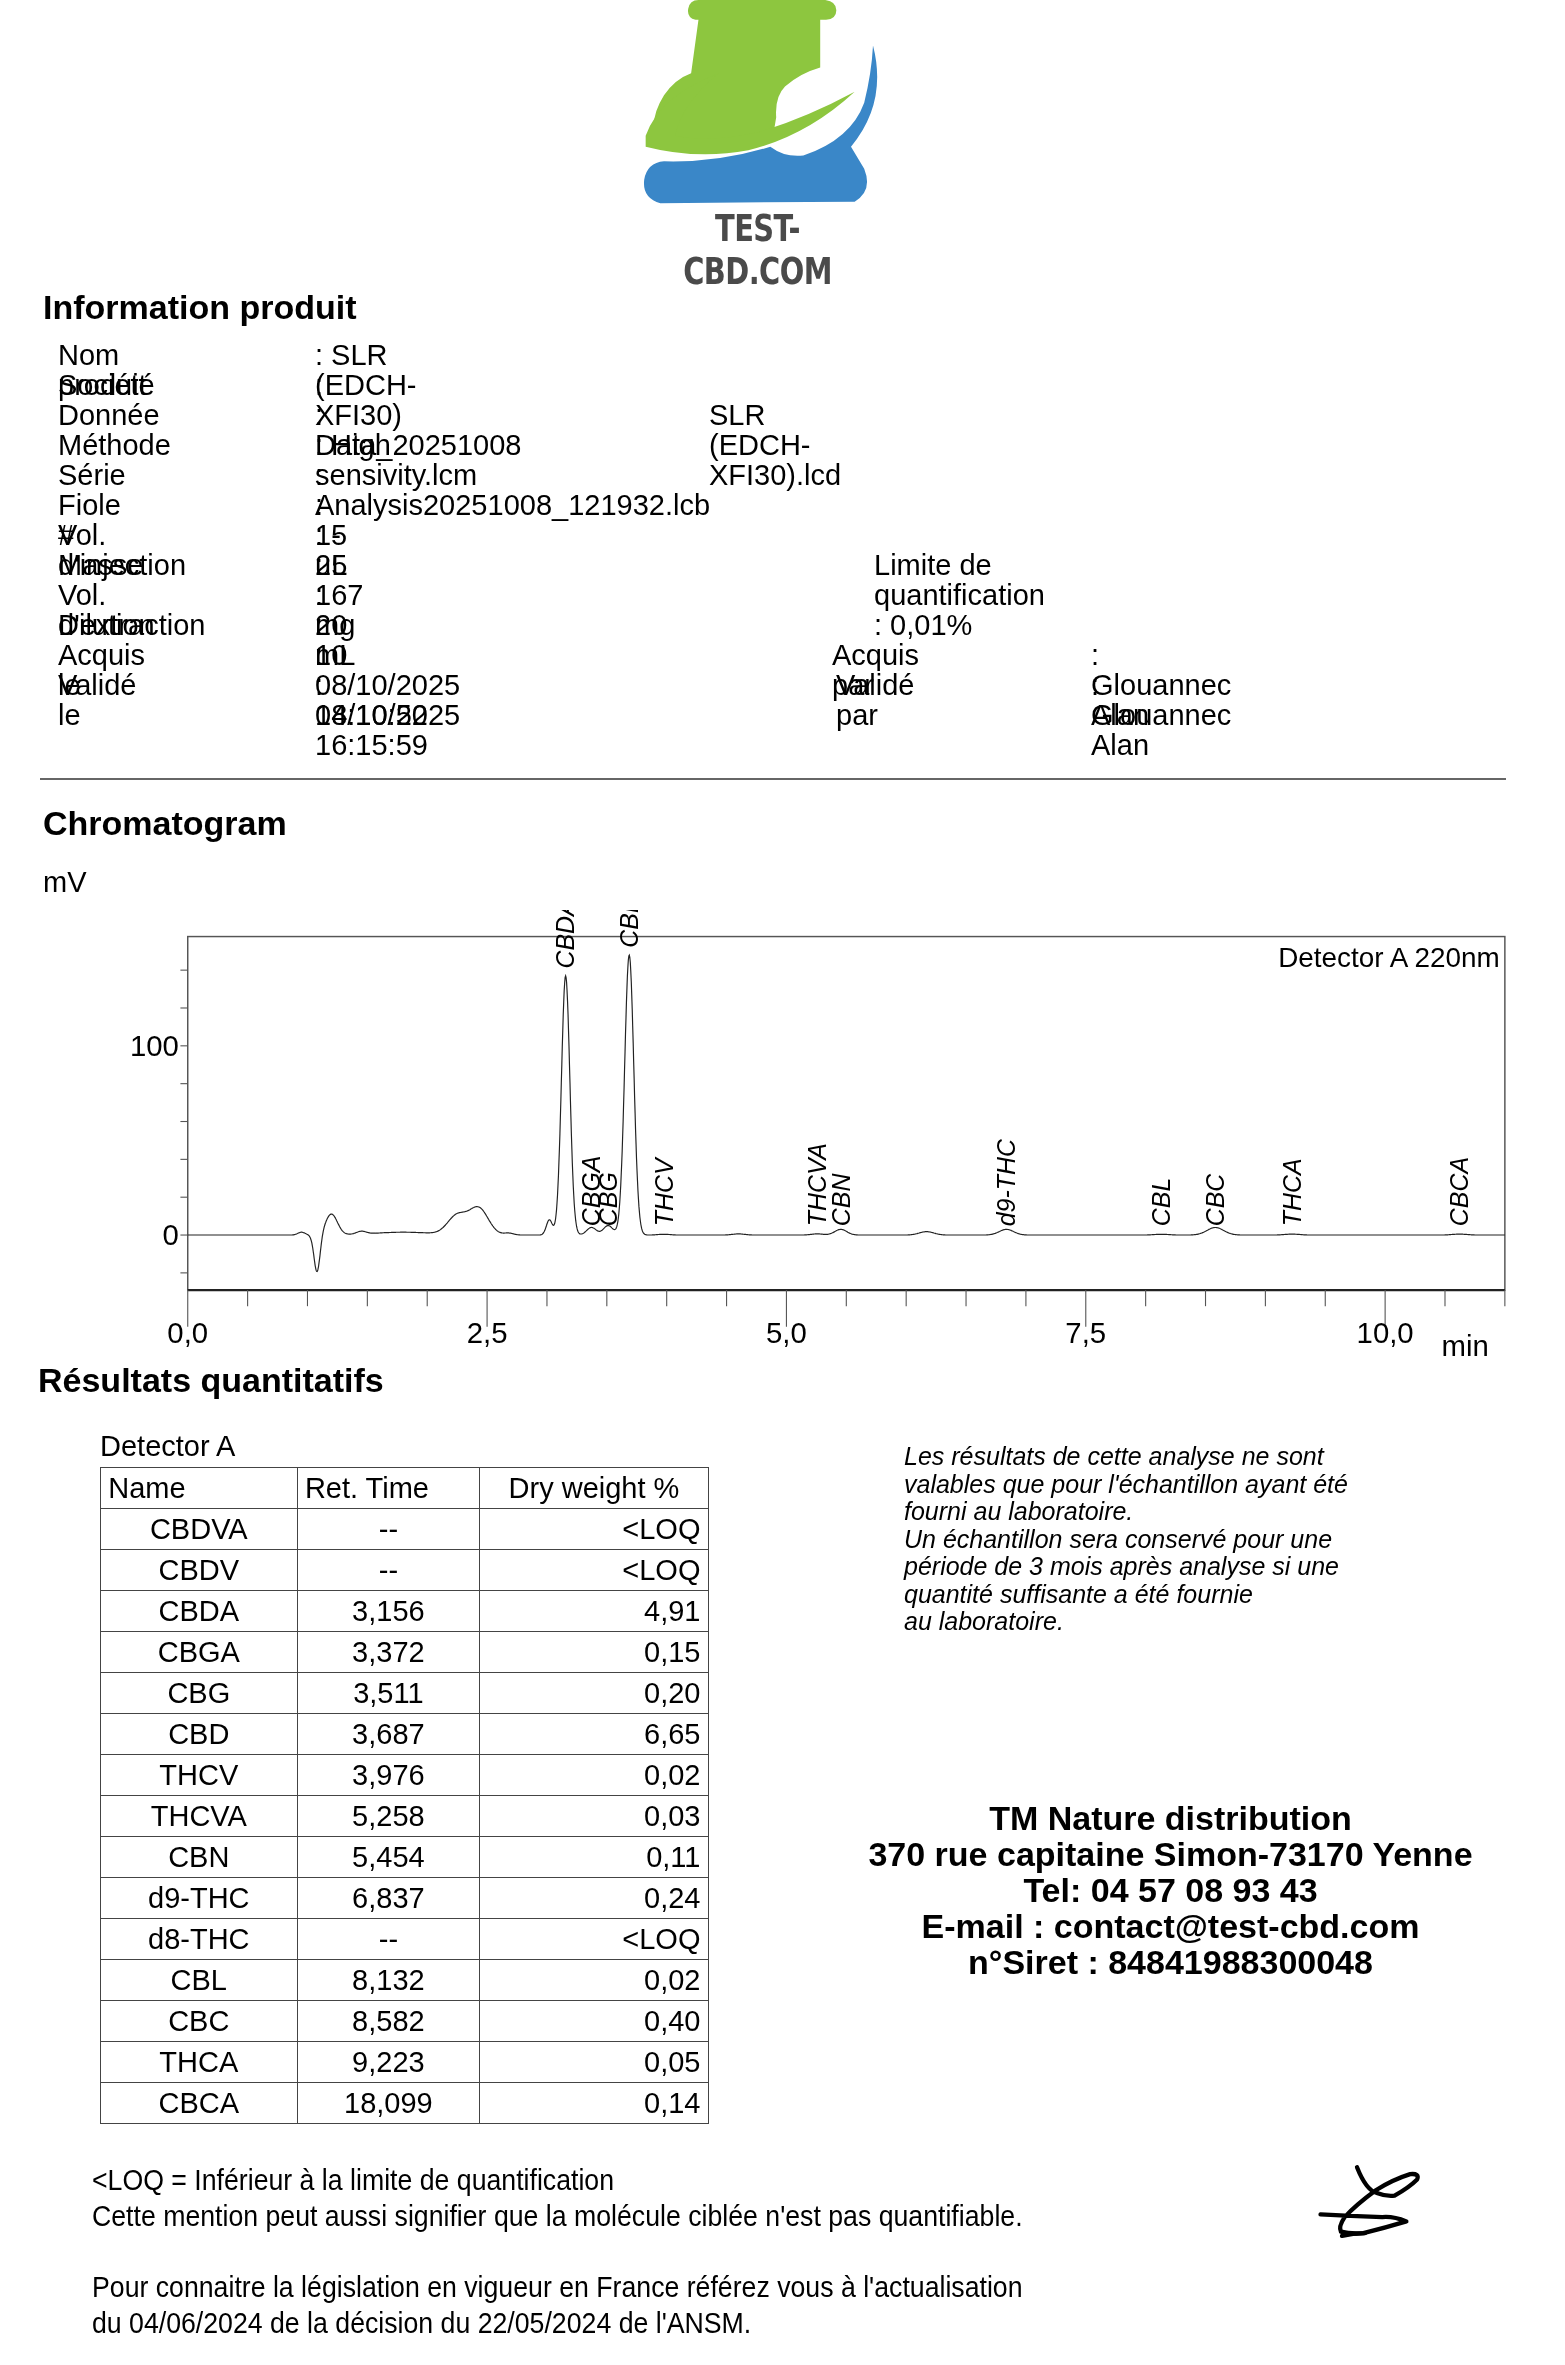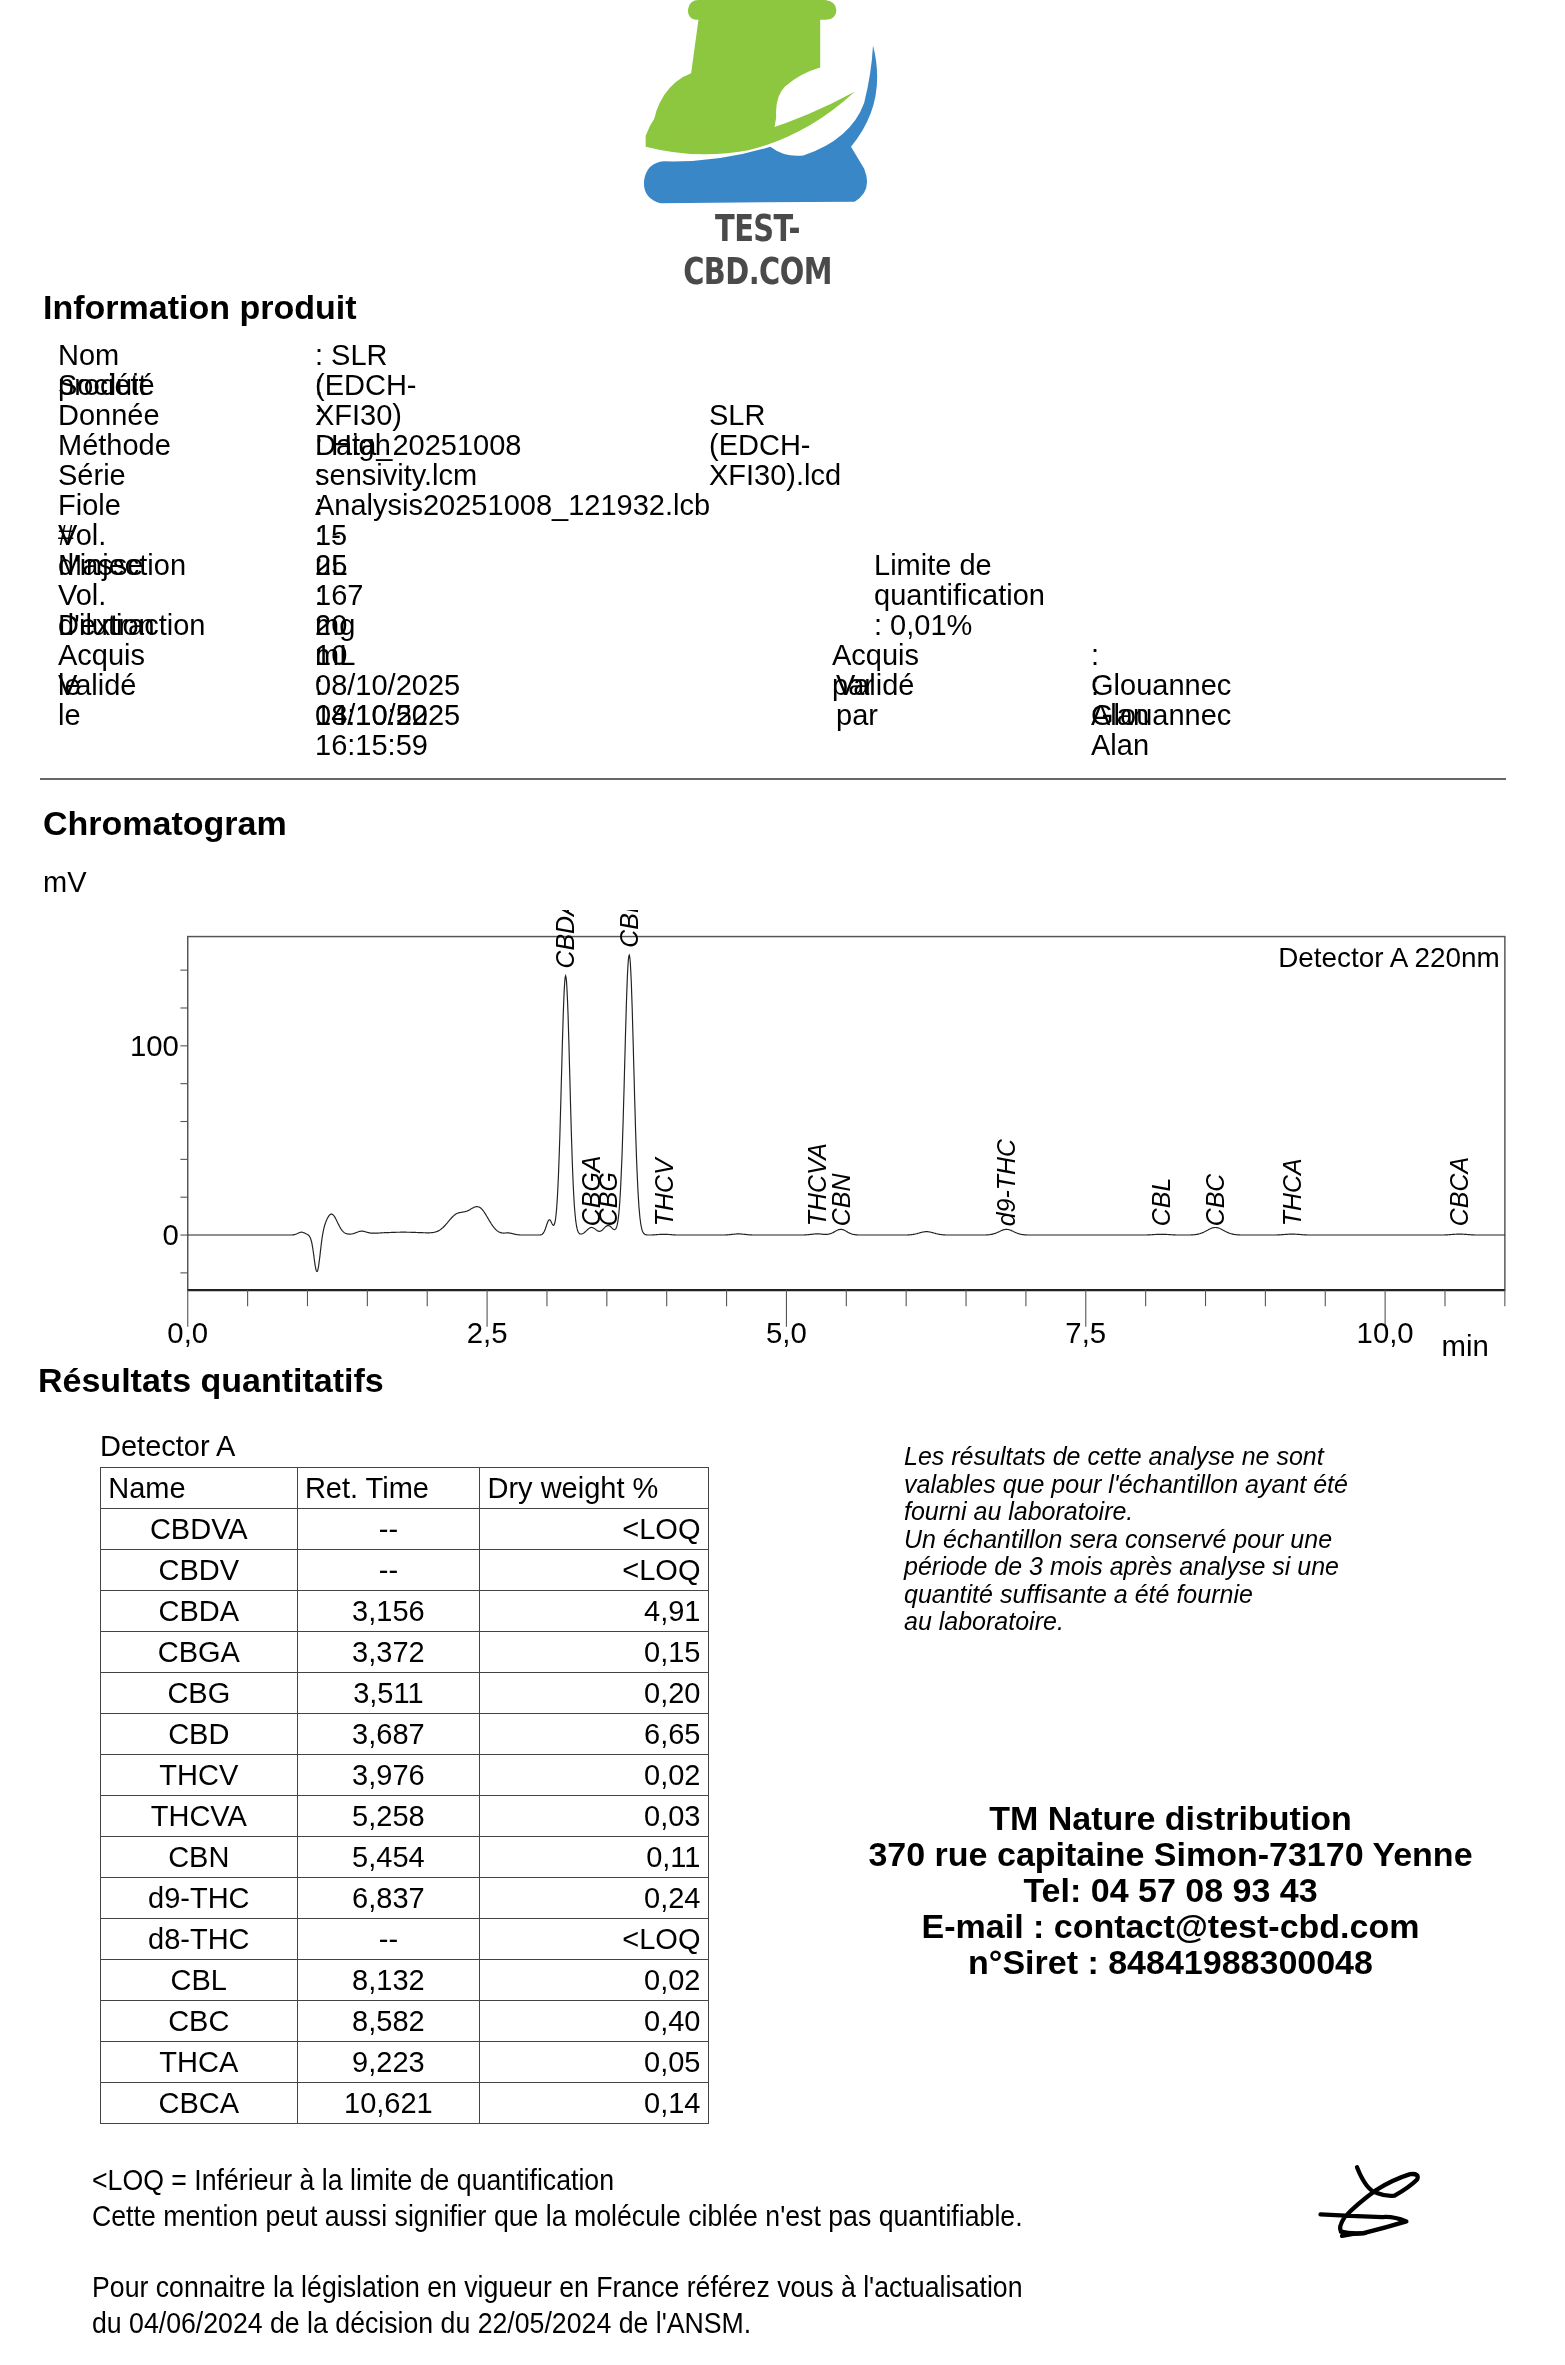--- a/index.html
+++ b/index.html
@@ -168,21 +168,21 @@
 
 <div class="abs h2" style="left:38px; top:1361px;">Résultats quantitatifs</div>
 
 <div class="table-wrap">
   <div class="detA">Detector A</div>
   <table class="res">
     <thead>
       <tr>
         <th class="c1">Name</th>
         <th class="c2">Ret. Time</th>
-        <th class="c3" style="text-align:left;">Dry weight %</th>
+        <th class="c3" style="text-align:center;">Dry weight %</th>
       </tr>
     </thead>
     <tbody id="res-body">
         <tr>
           <td class="c1">CBDVA</td>
           <td class="c2">--</td>
           <td class="c3">&lt;LOQ</td>
         </tr>
         <tr>
           <td class="c1">CBDV</td>
@@ -244,21 +244,21 @@
           <td class="c2">8,582</td>
           <td class="c3">0,40</td>
         </tr>
         <tr>
           <td class="c1">THCA</td>
           <td class="c2">9,223</td>
           <td class="c3">0,05</td>
         </tr>
         <tr>
           <td class="c1">CBCA</td>
-          <td class="c2">10,621</td>
+          <td class="c2">18,099</td>
           <td class="c3">0,14</td>
         </tr>
       </tbody>
   </table>
 </div>
 
 <div class="note" id="note">
     <div>Les résultats de cette analyse ne sont</div>
     <div>valables que pour l'échantillon ayant été</div>
     <div>fourni au laboratoire.</div>

